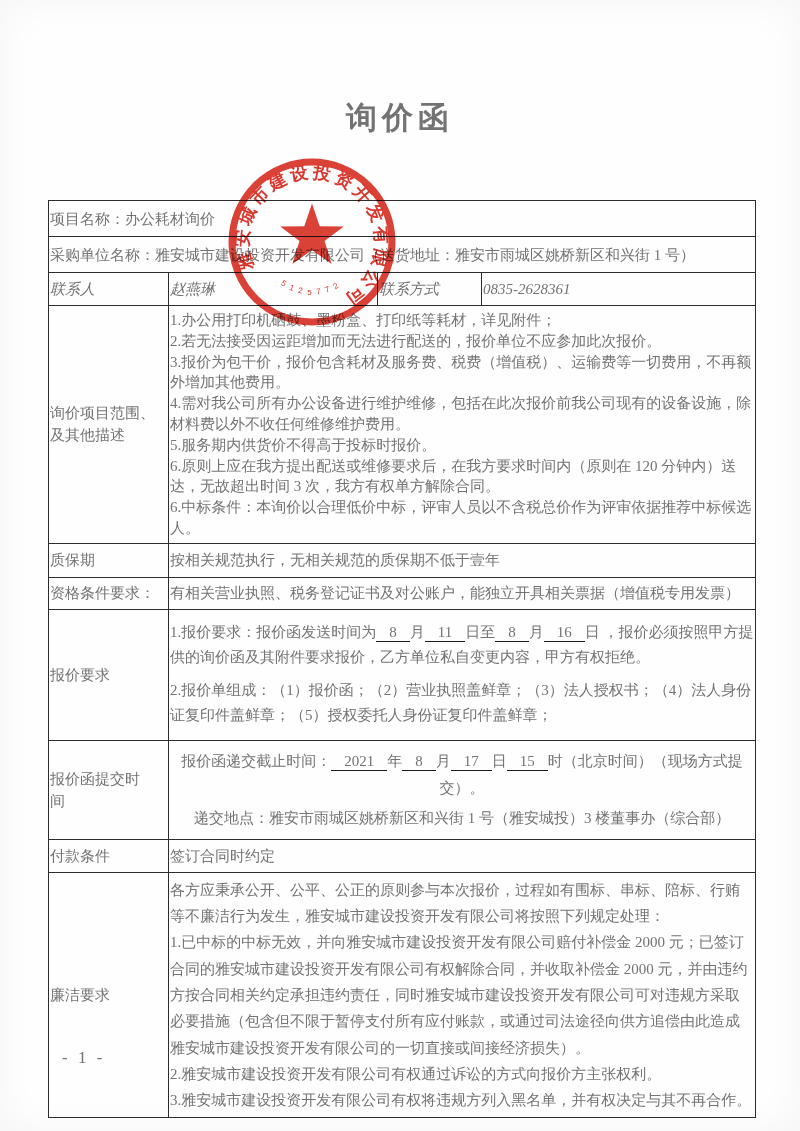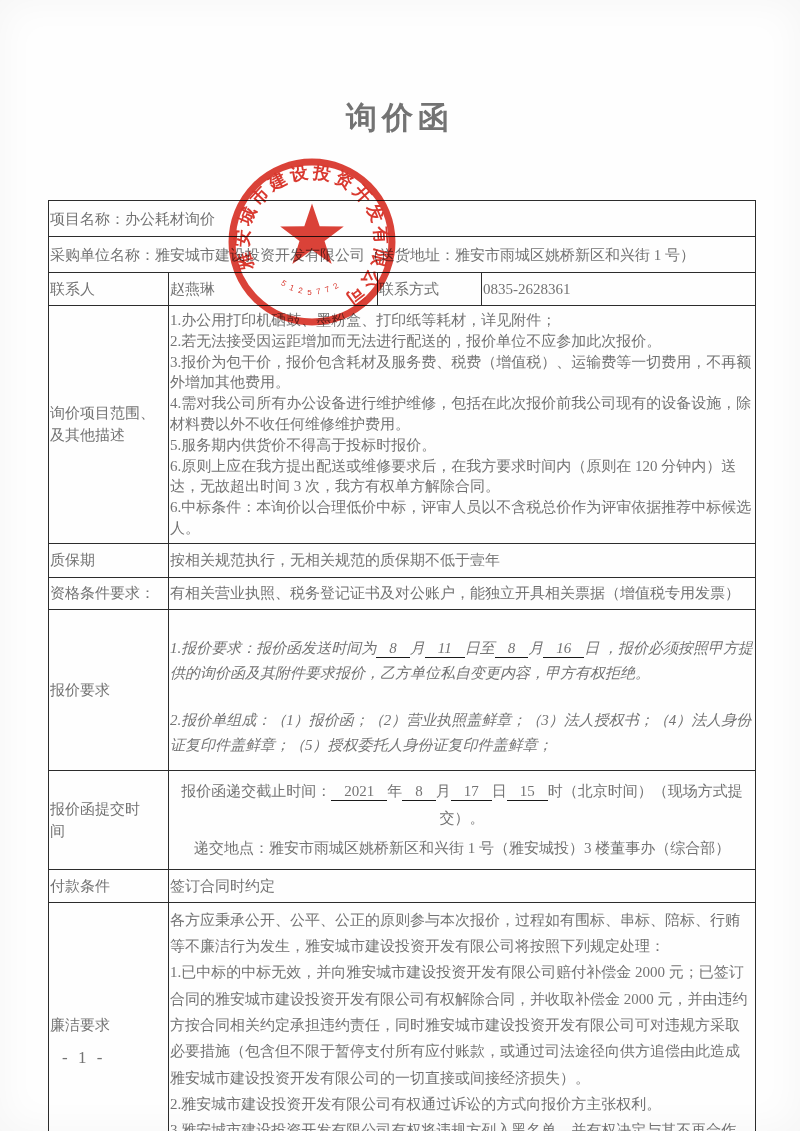--- a/index.html
+++ b/index.html
@@ -36,21 +36,21 @@
   table.doc td{
     border:1.5px solid #2c2c2c;
     padding:4px 1px;
     vertical-align:middle;
     word-break:break-all;
     overflow-wrap:anywhere;
   }
   td.label{padding-left:12px;}
   .ln{line-height:22px;}
   td.tight .ln{line-height:20.8px;}
-  td.loose .ln{line-height:25px;margin:22px 0 8px 0;font-style:italic;}
+  td.loose .ln{line-height:25px;margin:6px 0 8px 0;}
   td.mid{padding-top:7px;padding-bottom:7px;}
   td.mid .ln{line-height:26.3px;}
   td.two .ln{line-height:27px;margin:3px 0;text-align:center;}
   .blank{
     border-bottom:1.5px solid #1a1a1a;
     padding:0 13px;
     display:inline-block;
     line-height:17px;
   }
   .pageno{
@@ -85,21 +85,21 @@
         <tr style="height: 36px;">
           <td colspan="4" class="full">
             <div class="ln">项目名称：办公耗材询价</div>
           </td>
         </tr>
         <tr style="height: 36px;">
           <td colspan="4" class="full">
             <div class="ln">采购单位名称：雅安城市建设投资开发有限公司（送货地址：雅安市雨城区姚桥新区和兴街 1 号）</div>
           </td>
         </tr>
-        <tr style="height: 33px;">
+        <tr style="height: 33px; font-style: italic;">
           <td class="label">
             <div class="ln">联系人</div>
           </td>
           <td>
             <div class="ln">赵燕琳</div>
           </td>
           <td class="label">
             <div class="ln">联系方式</div>
           </td>
           <td>

